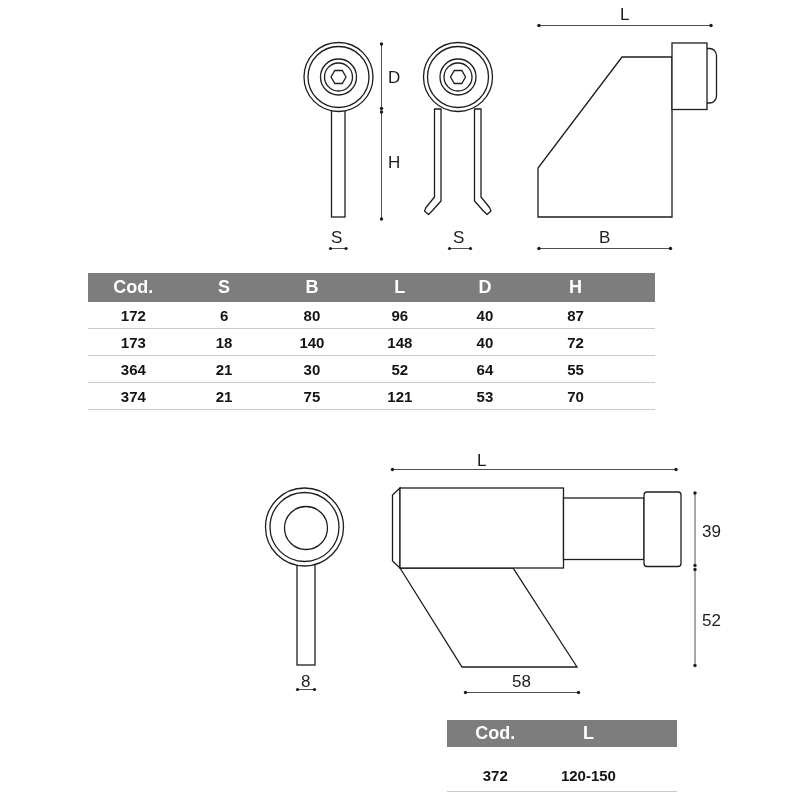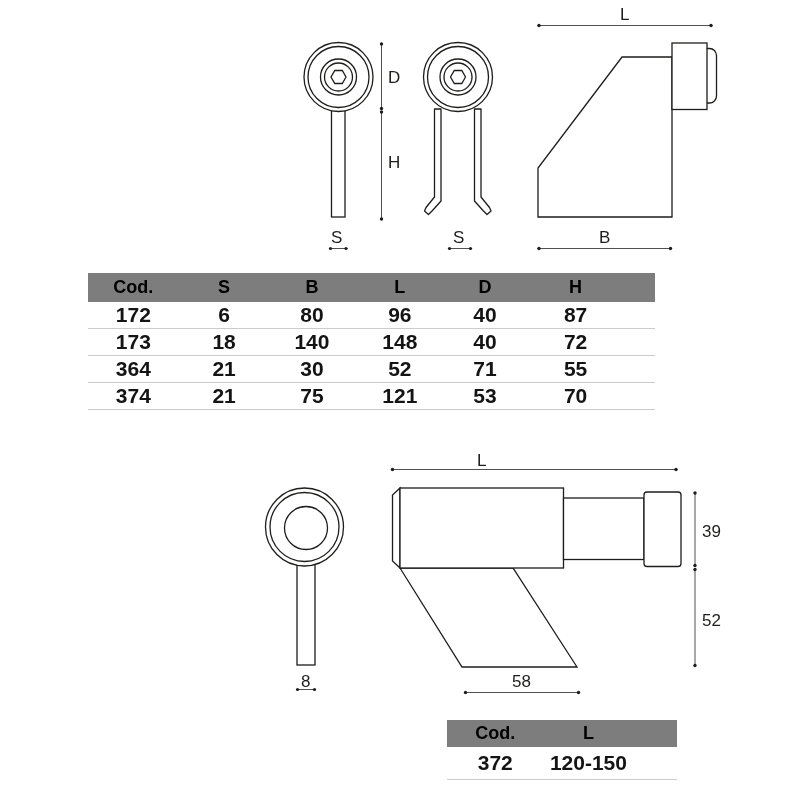--- a/index.html
+++ b/index.html
@@ -7,31 +7,31 @@
         font-family:"Liberation Sans",sans-serif;}
   svg{position:absolute;left:0;top:0;}
   svg text{font-family:"Liberation Sans",sans-serif;font-size:17px;fill:#1d1d1b;}
   .part{fill:#ffffff;stroke:#1d1d1b;stroke-width:1.3;}
   .partline{fill:none;stroke:#1d1d1b;stroke-width:1.3;}
   .dim{stroke:#3c3c3b;stroke-width:0.9;}
   .dot{fill:#1d1d1b;stroke:none;}
 
   .spec-table{position:absolute;}
   .t-head{display:grid;align-items:center;background:#7d7d7d;}
-  .t-head span{color:#000000;font-weight:bold;font-size:18px;text-align:center;}
+  .t-head span{color:#ffffff;font-weight:bold;font-size:18px;text-align:center;}
   .t-row{display:grid;align-items:center;border-bottom:1px solid #cbcbcb;box-sizing:border-box;}
-  .t-row span{color:#141414;font-weight:bold;font-size:21px;text-align:center;}
+  .t-row span{color:#141414;font-weight:bold;font-size:15px;text-align:center;}
 
   #main-table{left:88px;top:273px;width:567px;}
   #main-table .t-head{height:29px;grid-template-columns:16% 16% 15% 16% 14% 18%;}
   #main-table .t-row{height:27px;grid-template-columns:16% 16% 15% 16% 14% 18%;}
 
   #small-table{left:447px;top:720px;width:230px;}
   #small-table .t-head{height:27px;grid-template-columns:42% 39% 19%;}
-  #small-table .t-row{height:33px;grid-template-columns:42% 39% 19%;}
+  #small-table .t-row{height:33px;grid-template-columns:42% 39% 19%;margin-top:12px;}
 </style>
 </head>
 <body>
 
 <div id="page">
 
   <svg width="800" height="800" viewBox="0 0 800 800">
 
     <g>
       <rect class="part" x="331.5" y="85" width="13.5" height="132"></rect>
@@ -149,21 +149,21 @@
       <span>140</span>
       <span>148</span>
       <span>40</span>
       <span>72</span>
     </div>
     <div class="t-row">
       <span>364</span>
       <span>21</span>
       <span>30</span>
       <span>52</span>
-      <span>71</span>
+      <span>64</span>
       <span>55</span>
     </div>
     <div class="t-row">
       <span>374</span>
       <span>21</span>
       <span>75</span>
       <span>121</span>
       <span>53</span>
       <span>70</span>
     </div>

